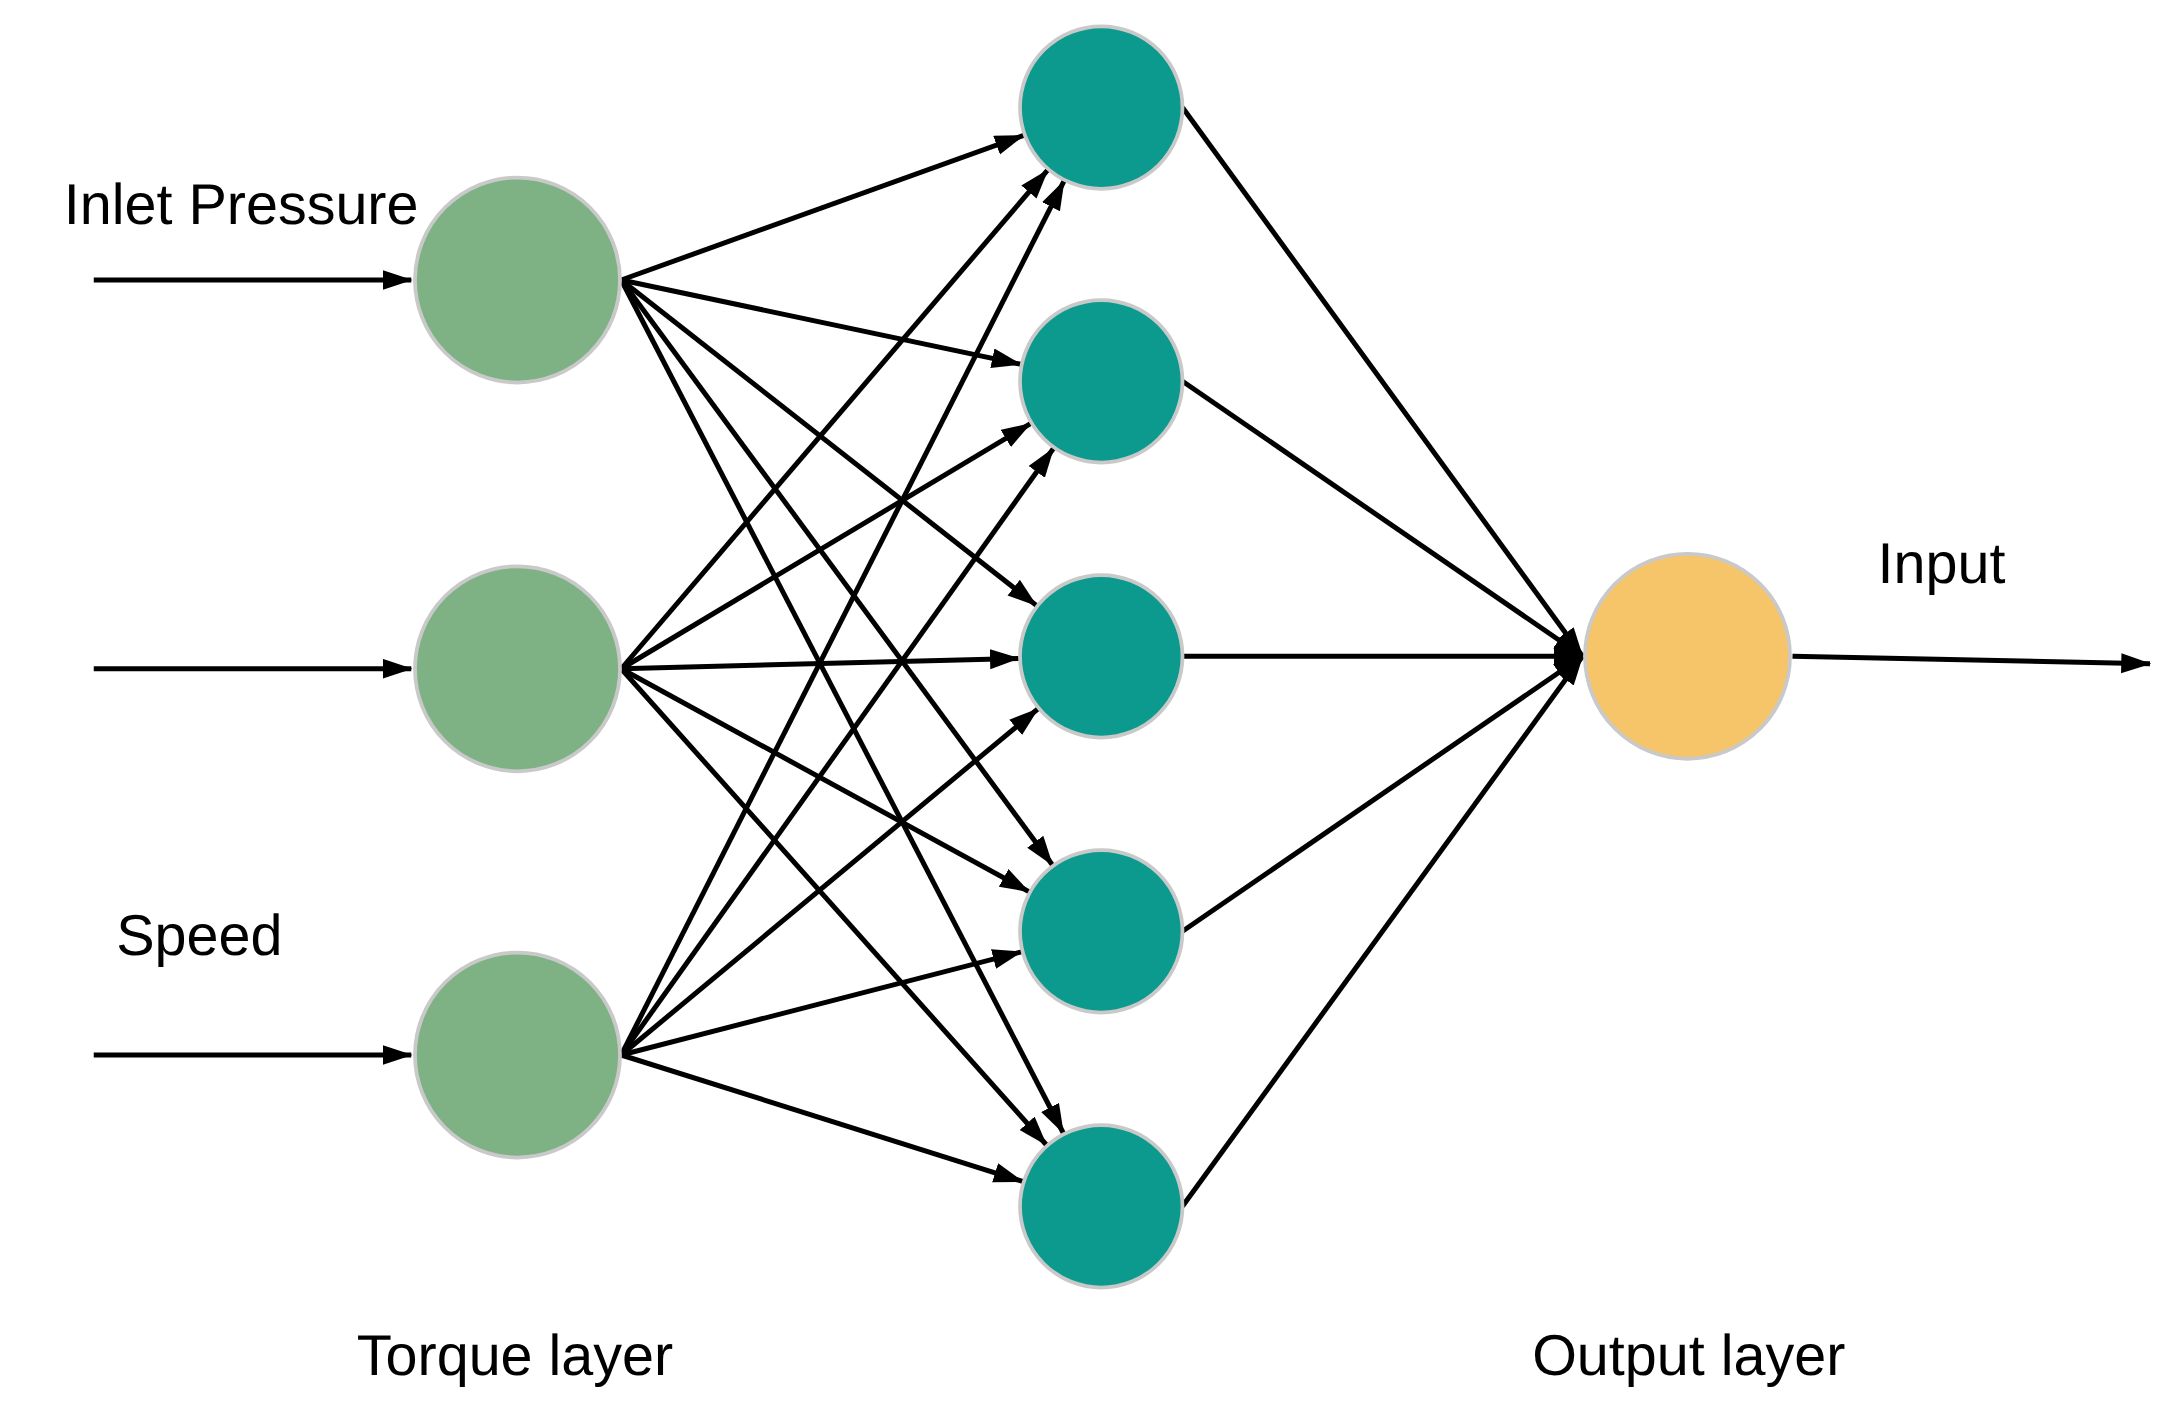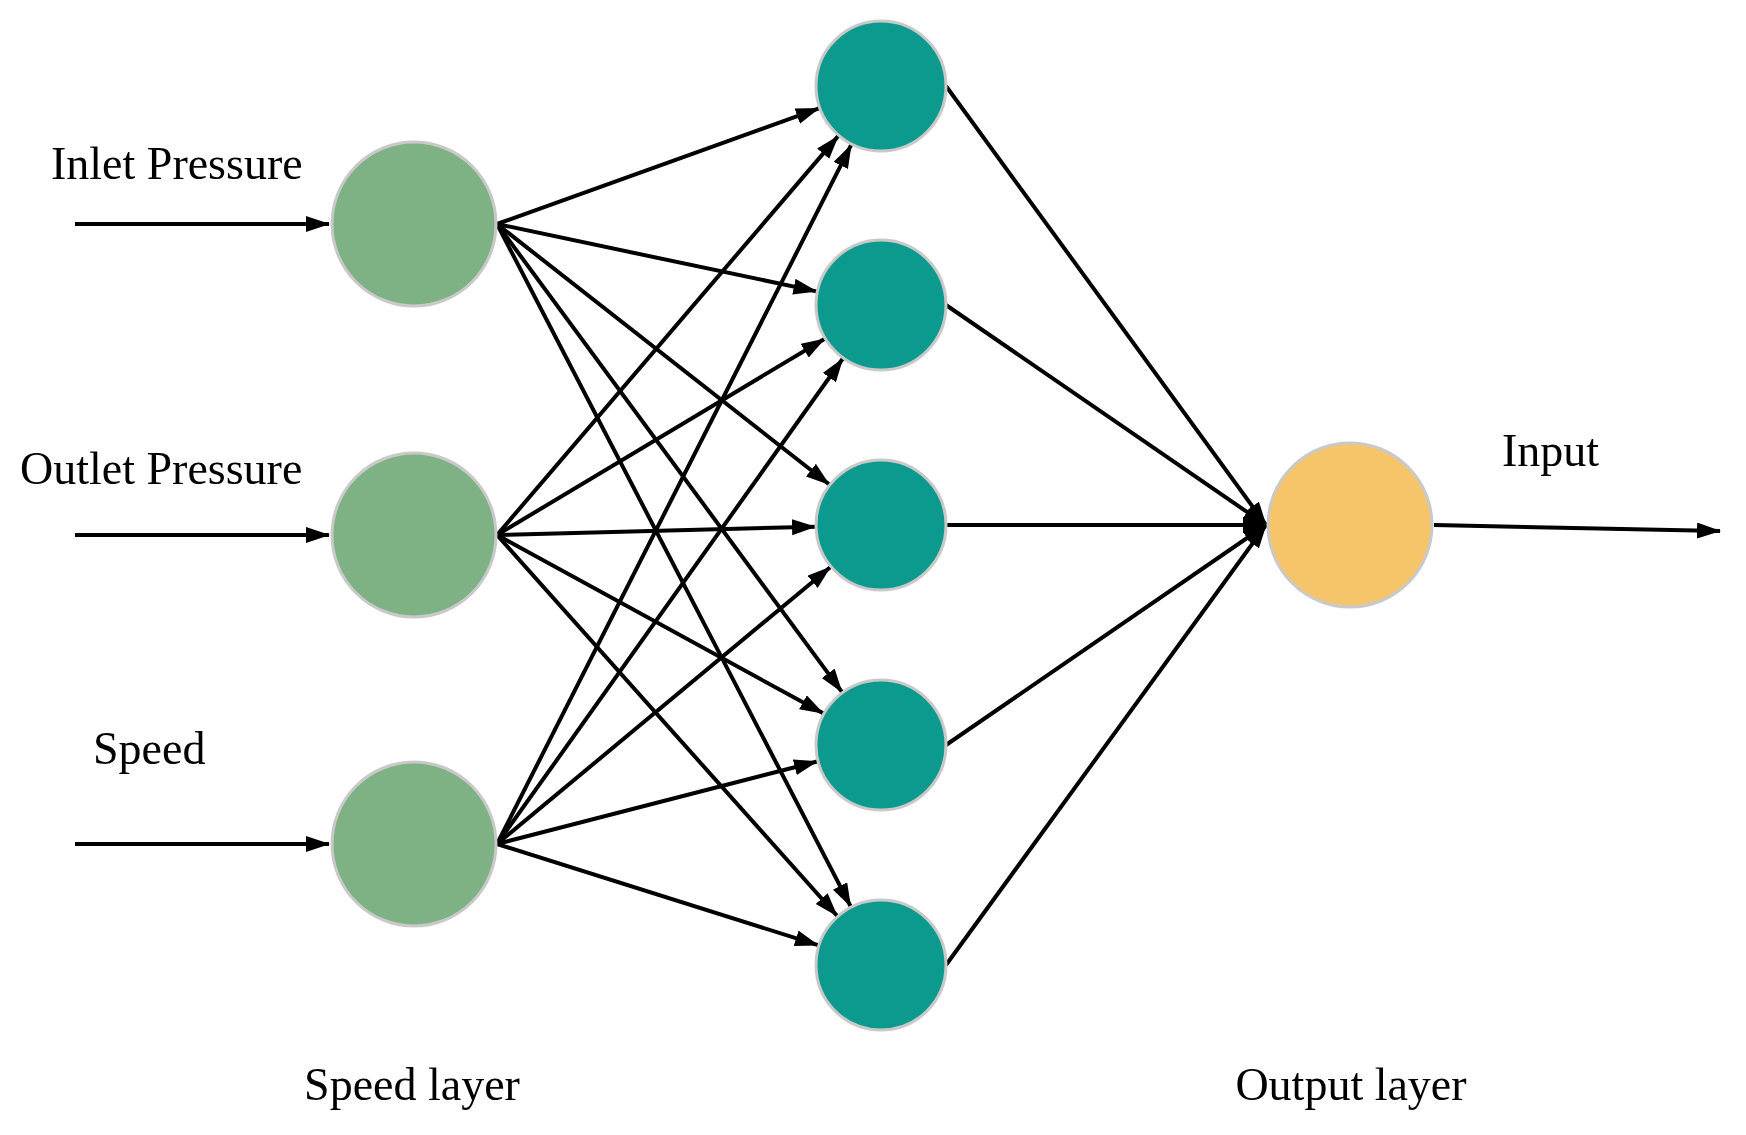--- a/index.html
+++ b/index.html
@@ -1,21 +1,21 @@
 <!DOCTYPE html>
 <html><head>
 <meta charset="utf-8">
 <style>
   html, body { margin: 0; padding: 0; background: #ffffff; }
   .stage {
     position: relative;
     width: 1746px;
     height: 1135px;
     background: #ffffff;
-    font-family: Liberation Serif, serif;
+    font-family: Liberation Sans, sans-serif;
     overflow: hidden;
   }
   .stage svg { position: absolute; left: 0; top: 0; }
   .lbl {
     position: absolute;
     font-size: 46px;
     line-height: 1.08;
     color: #000000;
     white-space: nowrap;
   }
@@ -62,24 +62,23 @@
       <circle cx="881" cy="86" r="65" fill="#0D9A8E" stroke="#C9C9C9" stroke-width="3"></circle>
       <circle cx="881" cy="305" r="65" fill="#0D9A8E" stroke="#C9C9C9" stroke-width="3"></circle>
       <circle cx="881" cy="525" r="65" fill="#0D9A8E" stroke="#C9C9C9" stroke-width="3"></circle>
       <circle cx="881" cy="745" r="65" fill="#0D9A8E" stroke="#C9C9C9" stroke-width="3"></circle>
       <circle cx="881" cy="965" r="65" fill="#0D9A8E" stroke="#C9C9C9" stroke-width="3"></circle>
       <circle cx="1350" cy="525" r="82" fill="#F6C569" stroke="#C9C9C9" stroke-width="3"></circle>
     </svg>
 
   <div class="lbl" style="left:51px; top:139px">Inlet Pressure</div>
 
-  <div class="lbl" style="left:20px; top:444px">Outlet Pressure</div>
 
   <div class="lbl" style="left:93px; top:724px">Speed</div>
 
   <div class="lbl" style="left:1502px; top:426px">Input</div>
 
-  <div class="lbl caption" style="left:412px; top:1060px">Speed layer</div>
+  <div class="lbl caption" style="left:412px; top:1060px">Torque layer</div>
 
 
   <div class="lbl caption" style="left:1351px; top:1060px">Output layer</div>
 
 </div>
 
 </body></html>

